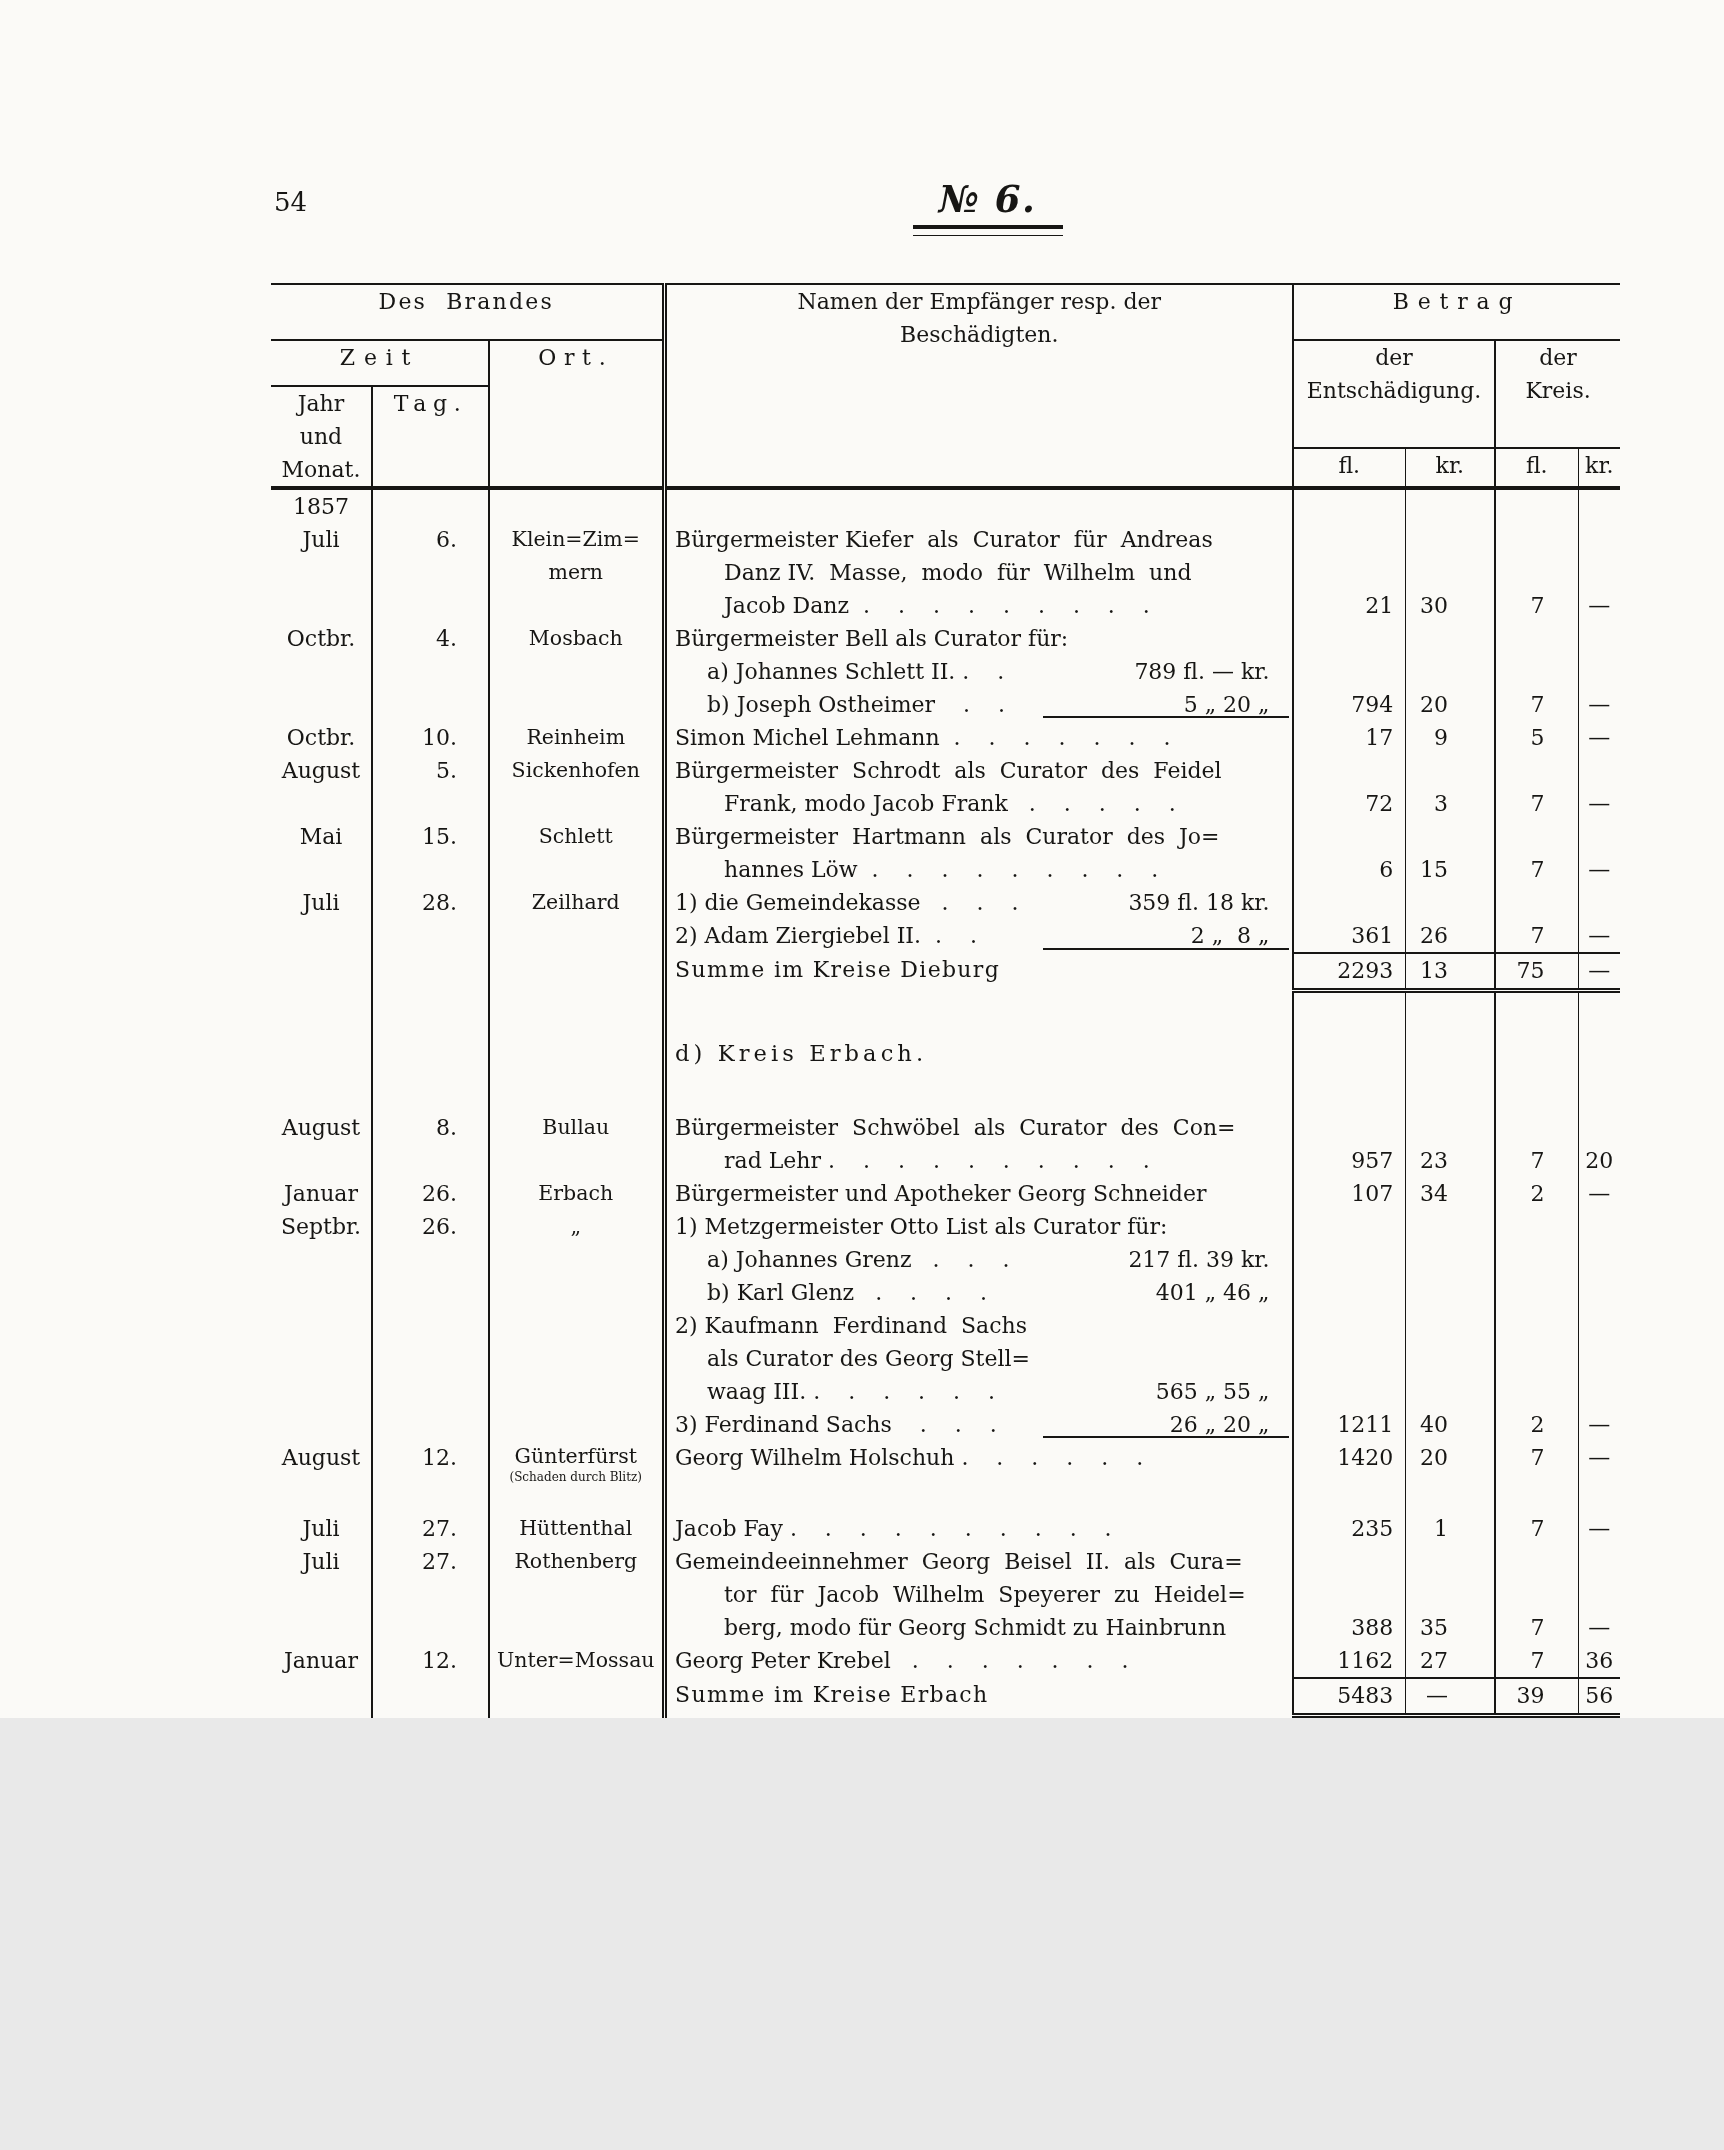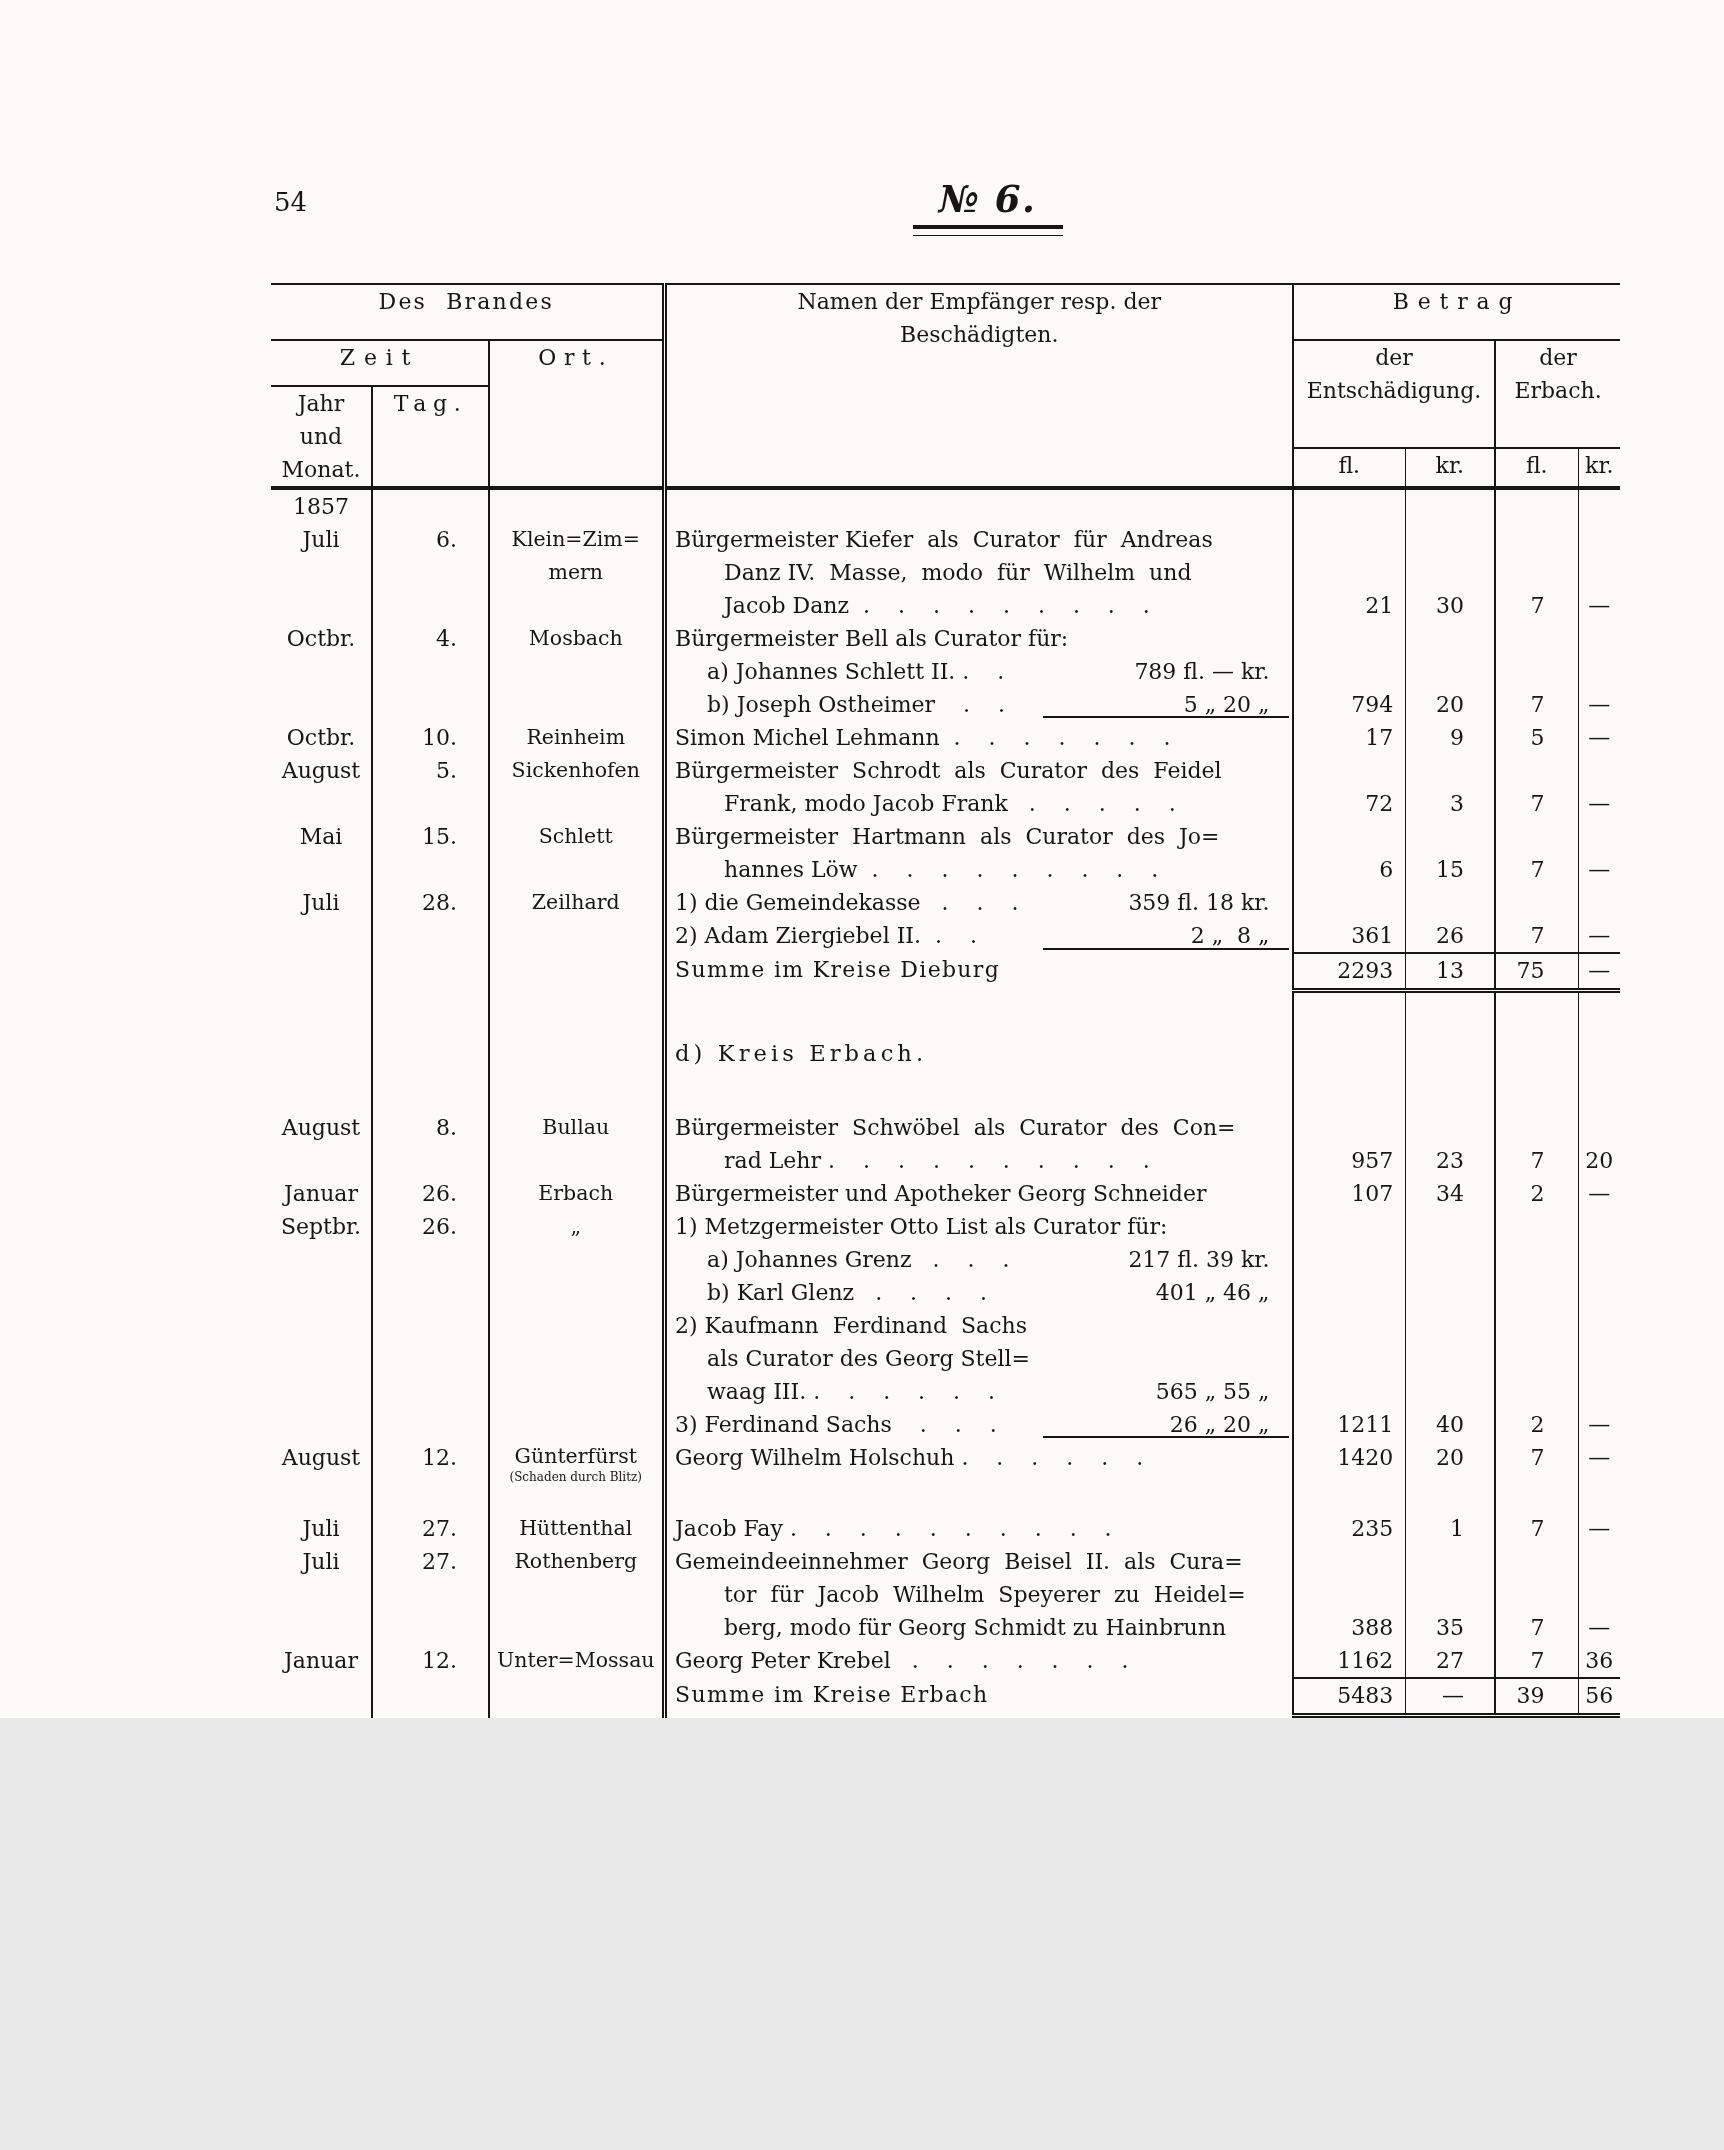--- a/index.html
+++ b/index.html
@@ -71,21 +71,21 @@
   td.hent,td.hkost{font-size:17.7px;line-height:23px;border-left:2.1px solid #171614;border-bottom:2.1px solid #171614;}
   td.hfl,td.hfl2{font-size:17.7px;border-bottom:4.2px solid #171614;border-left:2.1px solid #171614;}
   td.hkr,td.hkr2{font-size:17.7px;border-bottom:4.2px solid #171614;border-left:1.4px solid #171614;}
   
   tr.r{height:33px;}
   tr.r td:nth-child(1){text-align:center;}
   tr.r td:nth-child(2){text-align:right;padding-right:31px;border-left:2.1px solid #171614;}
   tr.r td:nth-child(3){text-align:center;font-size:20.5px;border-left:2.1px solid #171614;}
   tr.r td:nth-child(4){text-align:left;padding-left:8.5px;padding-right:4.2px;border-left:5px double #171614;}
   tr.r td:nth-child(5){text-align:right;padding-right:11.3px;border-left:2.1px solid #171614;}
-  tr.r td:nth-child(6){text-align:right;padding-right:30px;border-left:1.4px solid #171614;}
+  tr.r td:nth-child(6){text-align:right;padding-right:46px;border-left:1.4px solid #171614;}
   tr.r td:nth-child(7){text-align:right;padding-right:33px;border-left:2.1px solid #171614;}
   tr.r td:nth-child(8){text-align:center;border-left:1.4px solid #171614;}
   
   .hy50{height:35px !important;}
   .hy52{height:37px !important;}
   .hy58{height:41px !important;}
   .sp66{height:47px !important;}
   .sp46{height:33px !important;}
   .tail{height:240px !important;}
   .tall{height:71px !important;}
@@ -146,21 +146,21 @@
     </tr>
     <tr class="h2">
       <td class="hzeit" colspan="2">Zeit</td>
       <td class="hort" rowspan="3">Ort.</td>
       <td class="hent" colspan="2" rowspan="2">
         <span>der</span><br>
         <span>Entschädigung.</span>
       </td>
       <td class="hkost" colspan="2" rowspan="2">
         <span>der</span><br>
-        <span>Erbach.</span>
+        <span>Kreis.</span>
       </td>
     </tr>
     <tr class="h3">
       <td class="hjahr" rowspan="2">
         <span>Jahr</span><br>
         <span>und</span><br>
         <span>Monat.</span>
       </td>
       <td class="htag" rowspan="2">Tag.</td>
     </tr>

